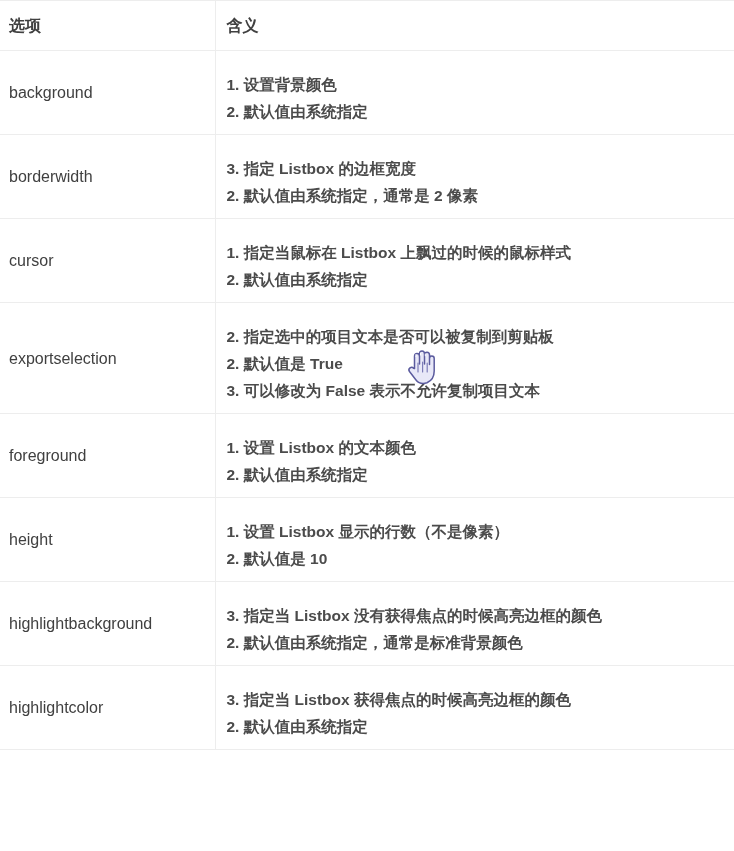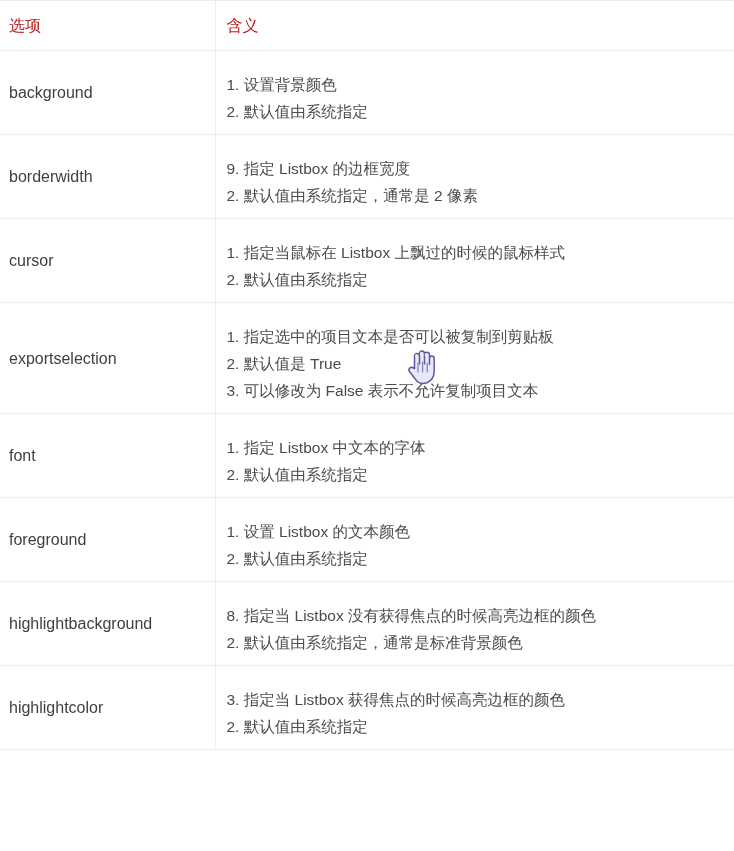--- a/index.html
+++ b/index.html
@@ -48,30 +48,31 @@
   }
   .cell-meaning {
     padding: 20px 12px 9px 11px;
     font-size: 15.5px;
     line-height: 27px;
     color: #4b4b4b;
   }
 
   thead th .cell-option,
   thead th .cell-meaning {
-    font-weight: normal;
-    color: #b91c1c;
+    font-weight: bold;
+    color: #404040;
     font-size: 16px;
     padding-top: 11px;
     padding-bottom: 11px;
   }
   thead th .cell-meaning { padding-left: 11px; }
 
   .meaning-line {
     white-space: nowrap;
+    font-weight: bold;
   }
 
   
   .cursor-overlay {
     position: absolute;
     pointer-events: none;
   }
 </style>
 </head>
 <body>
@@ -102,21 +103,21 @@
             <div class="meaning-line">2. 默认值由系统指定</div>
           </div>
         </td>
       </tr>
       <tr>
         <td>
           <div class="cell-option">borderwidth</div>
         </td>
         <td>
           <div class="cell-meaning">
-            <div class="meaning-line">9. 指定 Listbox 的边框宽度</div>
+            <div class="meaning-line">3. 指定 Listbox 的边框宽度</div>
             <div class="meaning-line">2. 默认值由系统指定，通常是 2 像素</div>
           </div>
         </td>
       </tr>
       <tr>
         <td>
           <div class="cell-option">cursor</div>
         </td>
         <td>
           <div class="cell-meaning">
@@ -124,55 +125,55 @@
             <div class="meaning-line">2. 默认值由系统指定</div>
           </div>
         </td>
       </tr>
       <tr>
         <td>
           <div class="cell-option">exportselection</div>
         </td>
         <td>
           <div class="cell-meaning">
-            <div class="meaning-line">1. 指定选中的项目文本是否可以被复制到剪贴板</div>
+            <div class="meaning-line">2. 指定选中的项目文本是否可以被复制到剪贴板</div>
             <div class="meaning-line">2. 默认值是 True</div>
             <div class="meaning-line">3. 可以修改为 False 表示不允许复制项目文本</div>
           </div>
         </td>
       </tr>
       <tr>
         <td>
-          <div class="cell-option">font</div>
-        </td>
-        <td>
-          <div class="cell-meaning">
-            <div class="meaning-line">1. 指定 Listbox 中文本的字体</div>
-            <div class="meaning-line">2. 默认值由系统指定</div>
-          </div>
-        </td>
-      </tr>
-      <tr>
-        <td>
           <div class="cell-option">foreground</div>
         </td>
         <td>
           <div class="cell-meaning">
             <div class="meaning-line">1. 设置 Listbox 的文本颜色</div>
             <div class="meaning-line">2. 默认值由系统指定</div>
           </div>
         </td>
       </tr>
       <tr>
         <td>
+          <div class="cell-option">height</div>
+        </td>
+        <td>
+          <div class="cell-meaning">
+            <div class="meaning-line">1. 设置 Listbox 显示的行数（不是像素）</div>
+            <div class="meaning-line">2. 默认值是 10</div>
+          </div>
+        </td>
+      </tr>
+      <tr>
+        <td>
           <div class="cell-option">highlightbackground</div>
         </td>
         <td>
           <div class="cell-meaning">
-            <div class="meaning-line">8. 指定当 Listbox 没有获得焦点的时候高亮边框的颜色</div>
+            <div class="meaning-line">3. 指定当 Listbox 没有获得焦点的时候高亮边框的颜色</div>
             <div class="meaning-line">2. 默认值由系统指定，通常是标准背景颜色</div>
           </div>
         </td>
       </tr>
       <tr>
         <td>
           <div class="cell-option">highlightcolor</div>
         </td>
         <td>
           <div class="cell-meaning">

